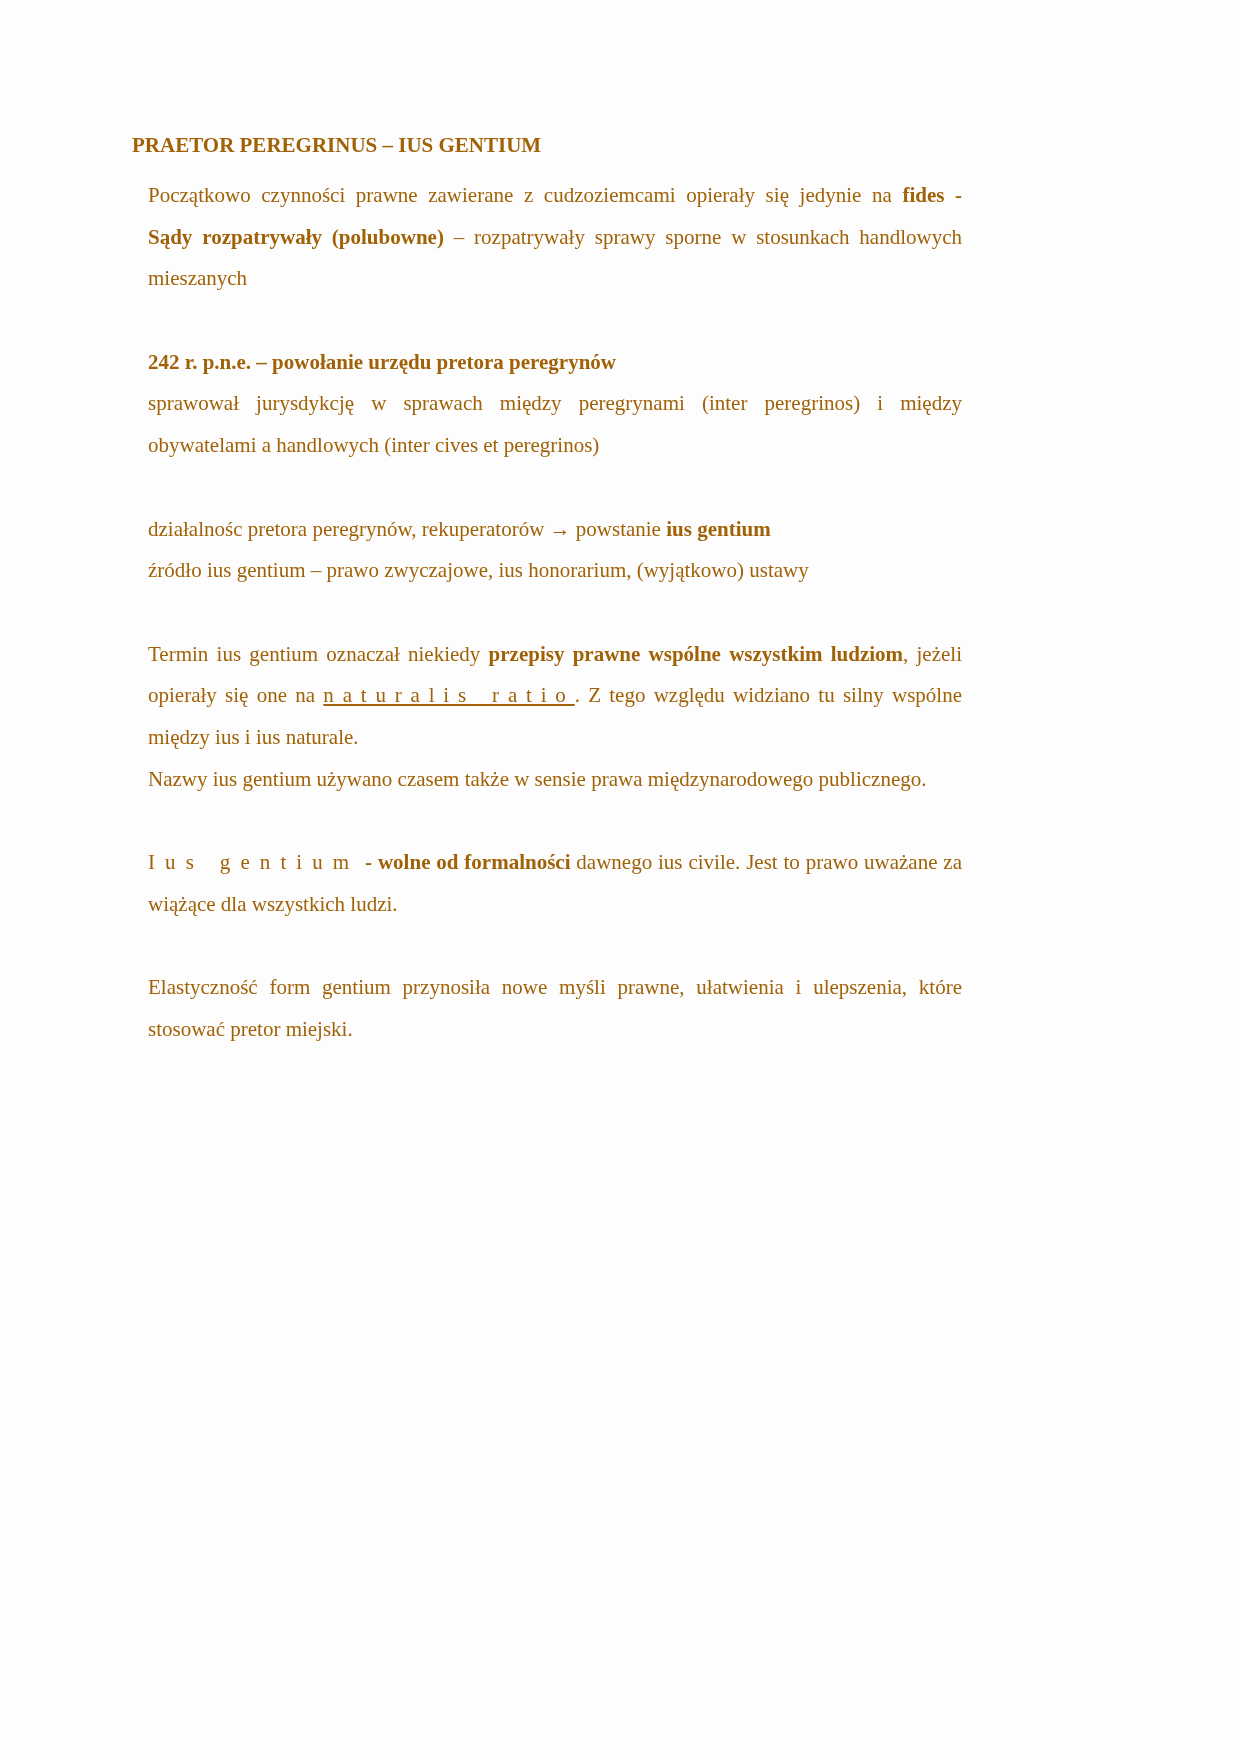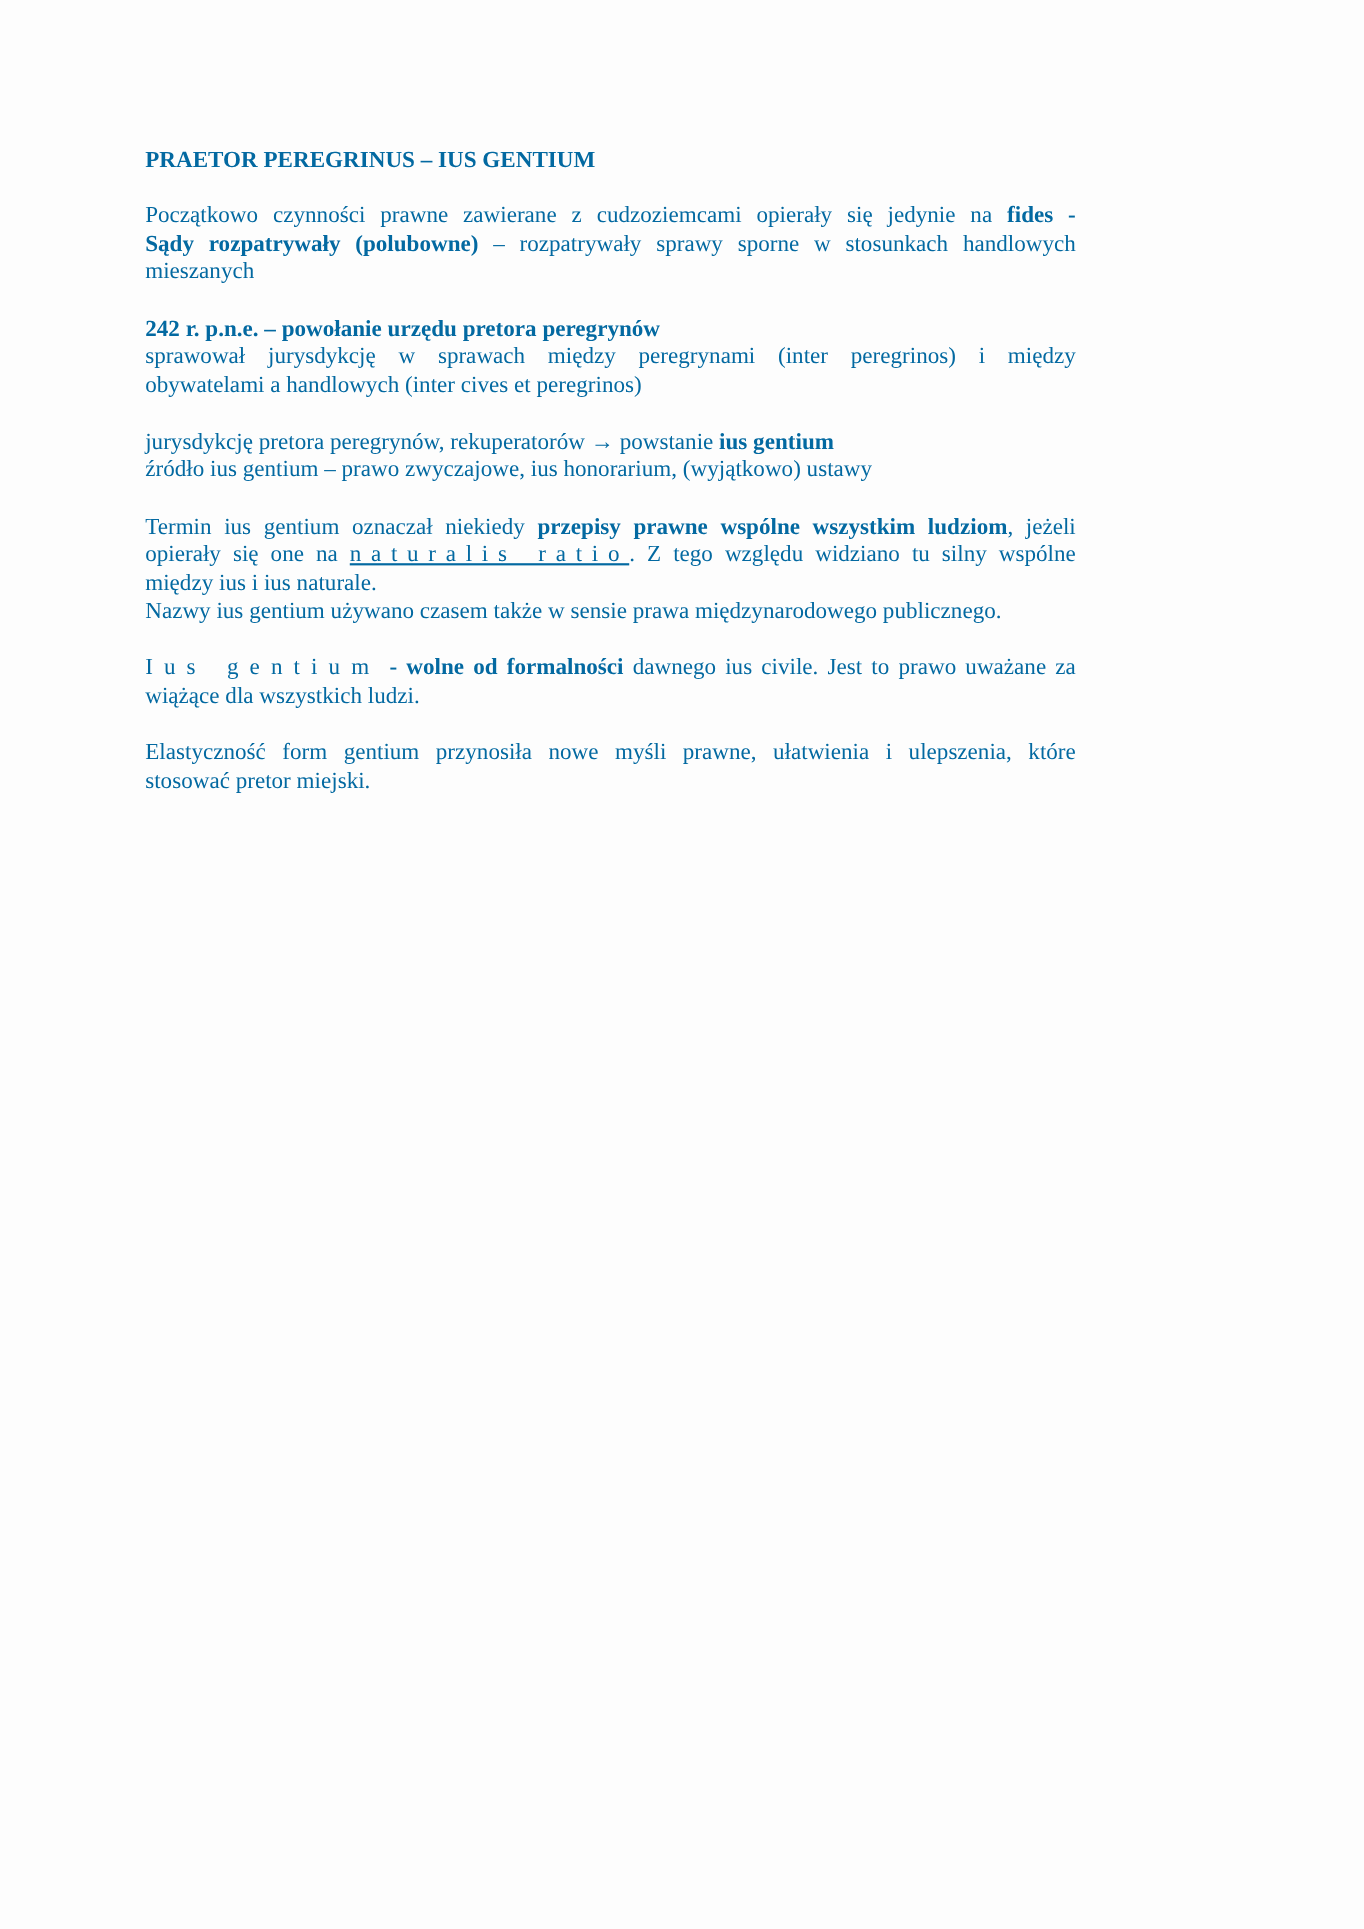--- a/index.html
+++ b/index.html
@@ -1,22 +1,22 @@
 <!DOCTYPE html>
 <html><head>
   <meta charset="utf-8">
   <style>
     html, body { margin: 0; padding: 0; background: #fdfdfd; }
     body { width: 1240px; height: 1754px; position: relative; overflow: hidden; }
     .page {
       position: absolute; left: 132px; top: 130px; width: 846px;
-      font-family: "Liberation Serif", serif; color: #0369a1; font-size: 21px; line-height: 25.6px;
+      font-family: "Liberation Serif", serif; color: #a16207; font-size: 21px; line-height: 25.6px;
     }
     .title { font-weight: bold; font-size: 21px; margin: 0 0 25px 0; height: 28px; line-height: 30px; }
-    p { margin: 0; }
+    p { margin: 16px; }
     .jl { text-align: justify; text-align-last: justify; }
     .gap { height: 26px; }
     b { font-weight: bold; }
     .sp { letter-spacing: 0.42em; text-decoration: underline; }
     .spi { letter-spacing: 0.48em; }
   </style>
 </head>
 <body>
 
 <div class="page">
@@ -35,21 +35,21 @@
 
   <div>
     <p><b>242 r. p.n.e. – powołanie urzędu pretora peregrynów</b></p>
     <p class="jl">sprawował jurysdykcję w sprawach między peregrynami (inter peregrinos) i między</p>
     <p>obywatelami a handlowych (inter cives et peregrinos)</p>
   </div>
 
   <div class="gap"></div>
 
   <div>
-    <p><span>jurysdykcję pretora peregrynów, rekuperatorów </span><b>→</b><span> powstanie </span><b>ius gentium</b></p>
+    <p><span>działalnośc pretora peregrynów, rekuperatorów </span><b>→</b><span> powstanie </span><b>ius gentium</b></p>
     <p>źródło ius gentium – prawo zwyczajowe, ius honorarium, (wyjątkowo) ustawy</p>
   </div>
 
   <div class="gap"></div>
 
   <div>
     <p class="jl"><span>Termin ius gentium oznaczał niekiedy </span><b>przepisy prawne wspólne wszystkim ludziom</b><span>, jeżeli</span></p>
     <p class="jl"><span>opierały się one na </span><span class="sp">naturalis ratio</span><span>. Z tego względu widziano tu silny wspólne</span></p>
     <p>między ius i ius naturale.</p>
     <p>Nazwy ius gentium używano czasem także w sensie prawa międzynarodowego publicznego.</p>

